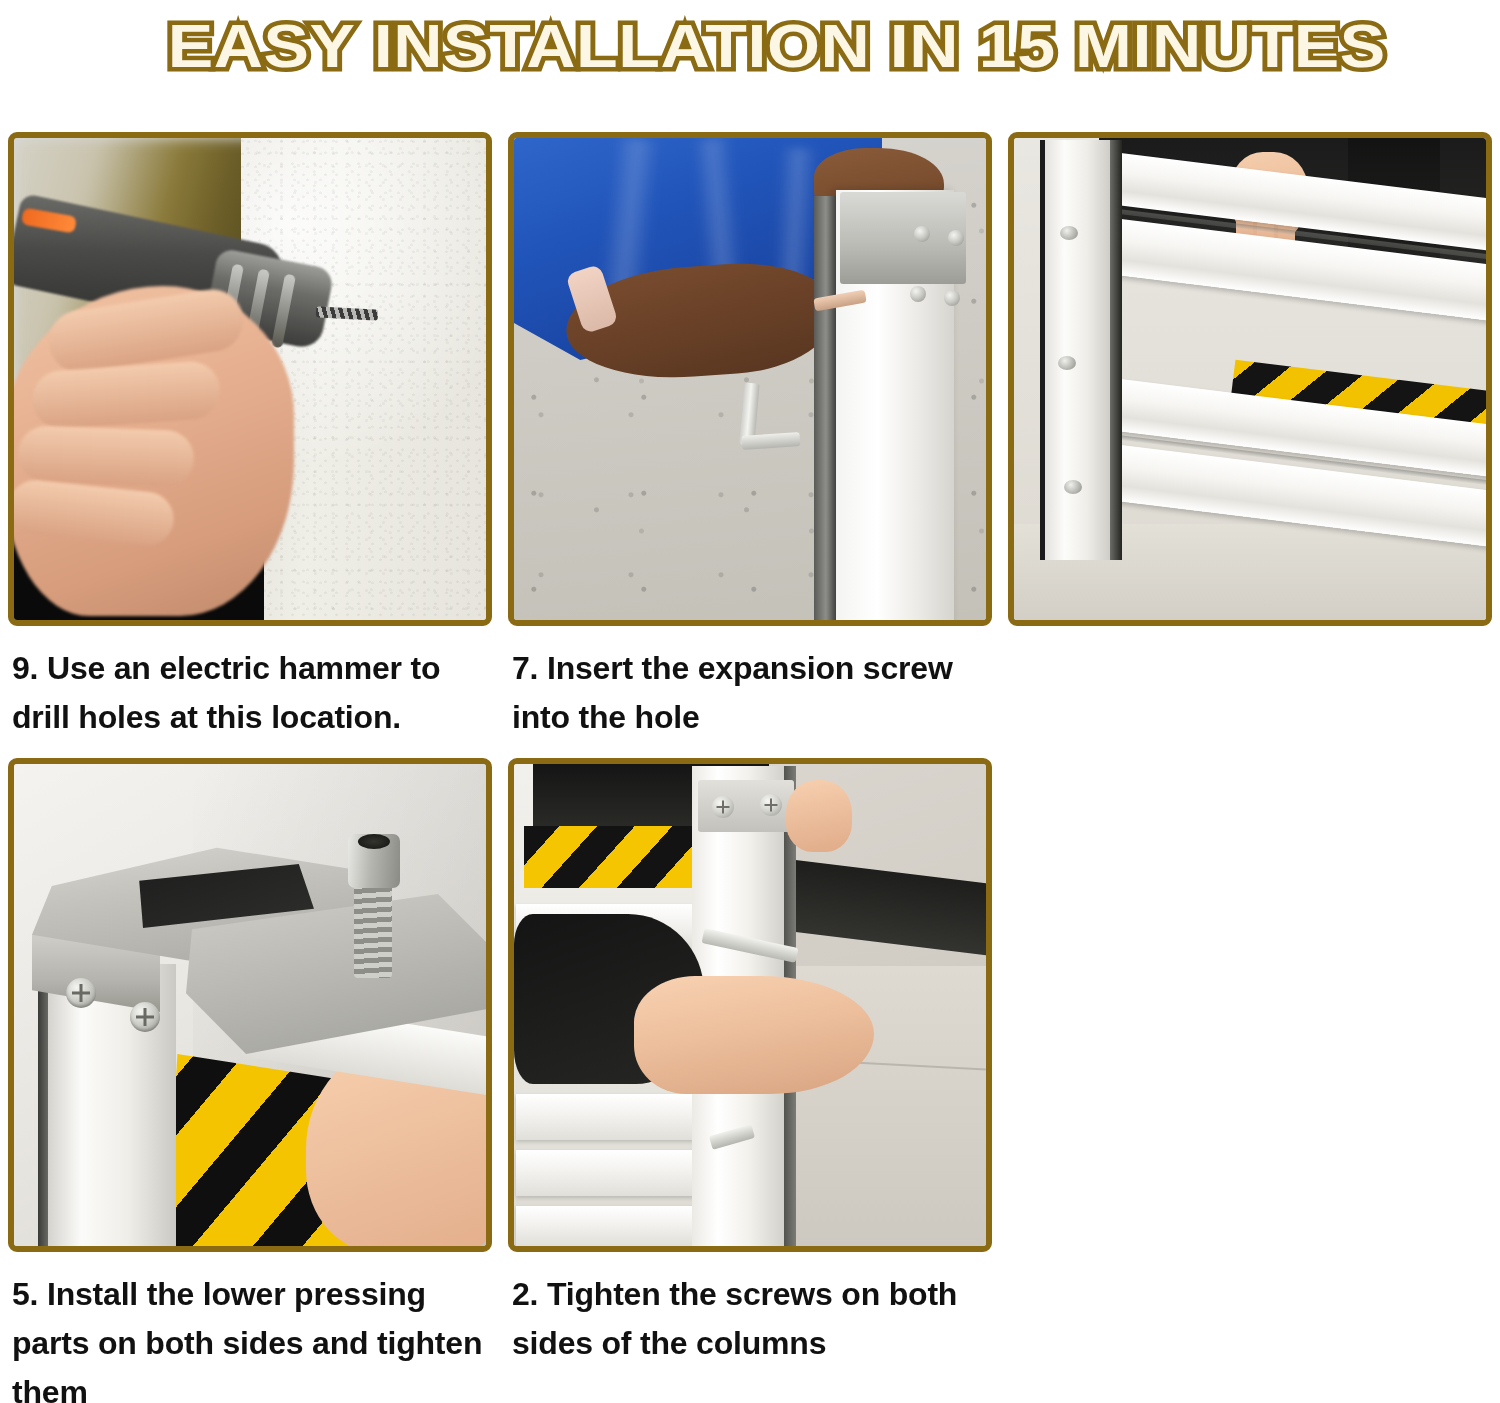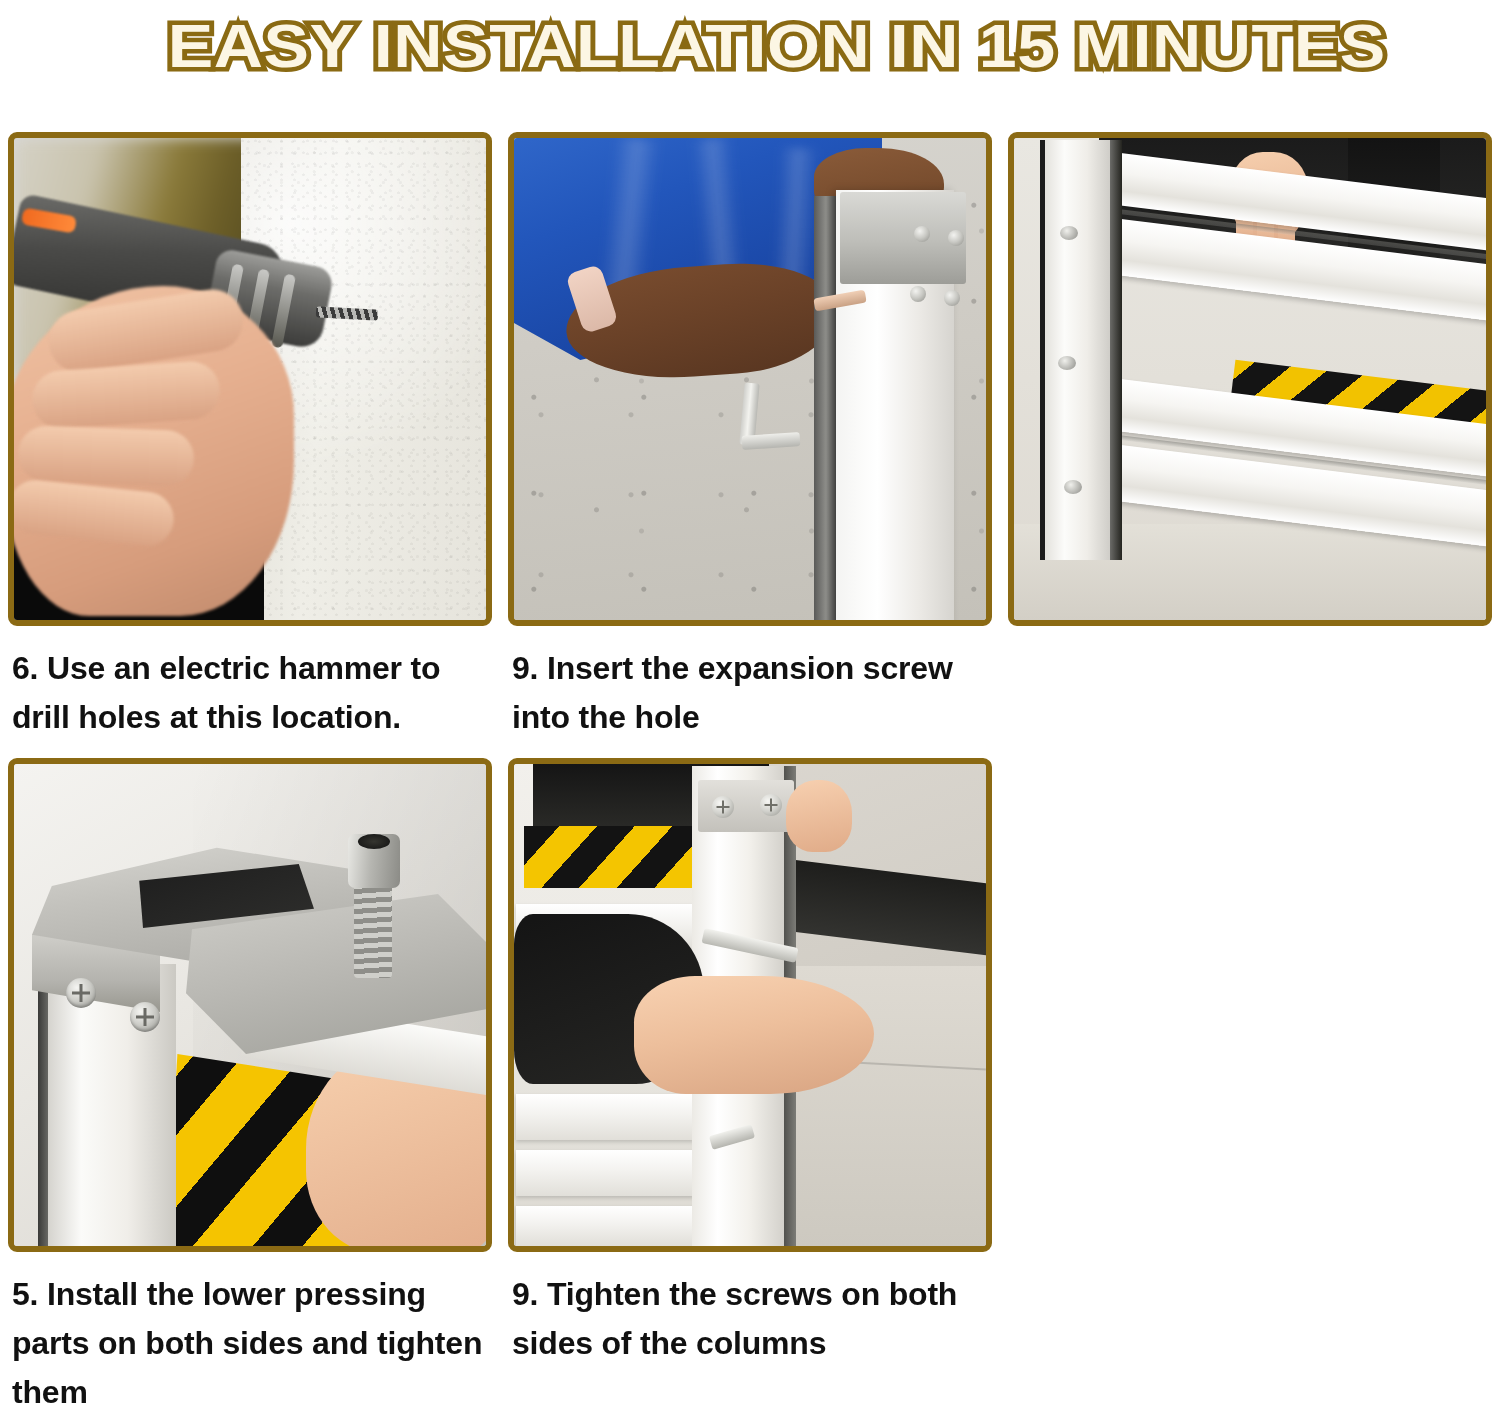--- a/index.html
+++ b/index.html
@@ -638,21 +638,21 @@
           <div class="p2-chuck-ring" style="left:238px; top:131px;"></div>
           <div class="p2-chuck-ring" style="left:264px; top:136px;"></div>
           <div class="p2-bit"></div>
           <div class="p2-hand"></div>
           <div class="p2-finger f1"></div>
           <div class="p2-finger f2"></div>
           <div class="p2-finger f3"></div>
           <div class="p2-finger f4"></div>
         </div>
       </div>
-      <div class="caption">6. Use an electric hammer to drill holes at this location.</div>
+      <div class="caption">9. Use an electric hammer to drill holes at this location.</div>
     </div>
 
     <div class="cell">
       <div class="photo-frame">
         <div class="photo">
           <div class="p3-floor"></div>
           <div class="p3-shirt"></div>
           <div class="p3-shirt-fold" style="left:90px;  top:0;   width:46px; height:210px; transform:rotate(6deg);"></div>
           <div class="p3-shirt-fold" style="left:186px; top:0;   width:40px; height:190px; transform:rotate(-5deg);"></div>
           <div class="p3-shirt-fold" style="left:262px; top:10px;width:38px; height:150px; transform:rotate(3deg);"></div>
@@ -664,21 +664,21 @@
           <div class="p3-bracket"></div>
           <div class="p3-screw" style="left:400px; top:88px;"></div>
           <div class="p3-screw" style="left:434px; top:92px;"></div>
           <div class="p3-screw" style="left:396px; top:148px;"></div>
           <div class="p3-screw" style="left:430px; top:152px;"></div>
           <div class="p3-tool"></div>
           <div class="p3-allen"></div>
           <div class="p3-allen2"></div>
         </div>
       </div>
-      <div class="caption">9. Insert the expansion screw into the hole</div>
+      <div class="caption">7. Insert the expansion screw into the hole</div>
     </div>
 
     <div class="cell">
       <div class="photo-frame">
         <div class="photo">
           <div class="p4-bg"></div>
           <div class="p4-dark"></div>
           <div class="p4-floor"></div>
           <div class="p4-leg"></div>
           <div class="p4-hand"></div>
@@ -745,17 +745,17 @@
           <div class="p6-cap6"></div>
           <div class="p6-screw6" style="left:198px; top:32px;"></div>
           <div class="p6-screw6" style="left:246px; top:30px;"></div>
           <div class="p6-sleeve"></div>
           <div class="p6-hand6"></div>
           <div class="p6-hand6-top"></div>
           <div class="p6-tool6"></div>
           <div class="p6-tool6b"></div>
         </div>
       </div>
-      <div class="caption">9. Tighten the screws on both sides of the columns</div>
+      <div class="caption">2. Tighten the screws on both sides of the columns</div>
     </div>
 
   </div>
 </div>
 
 </body></html>

